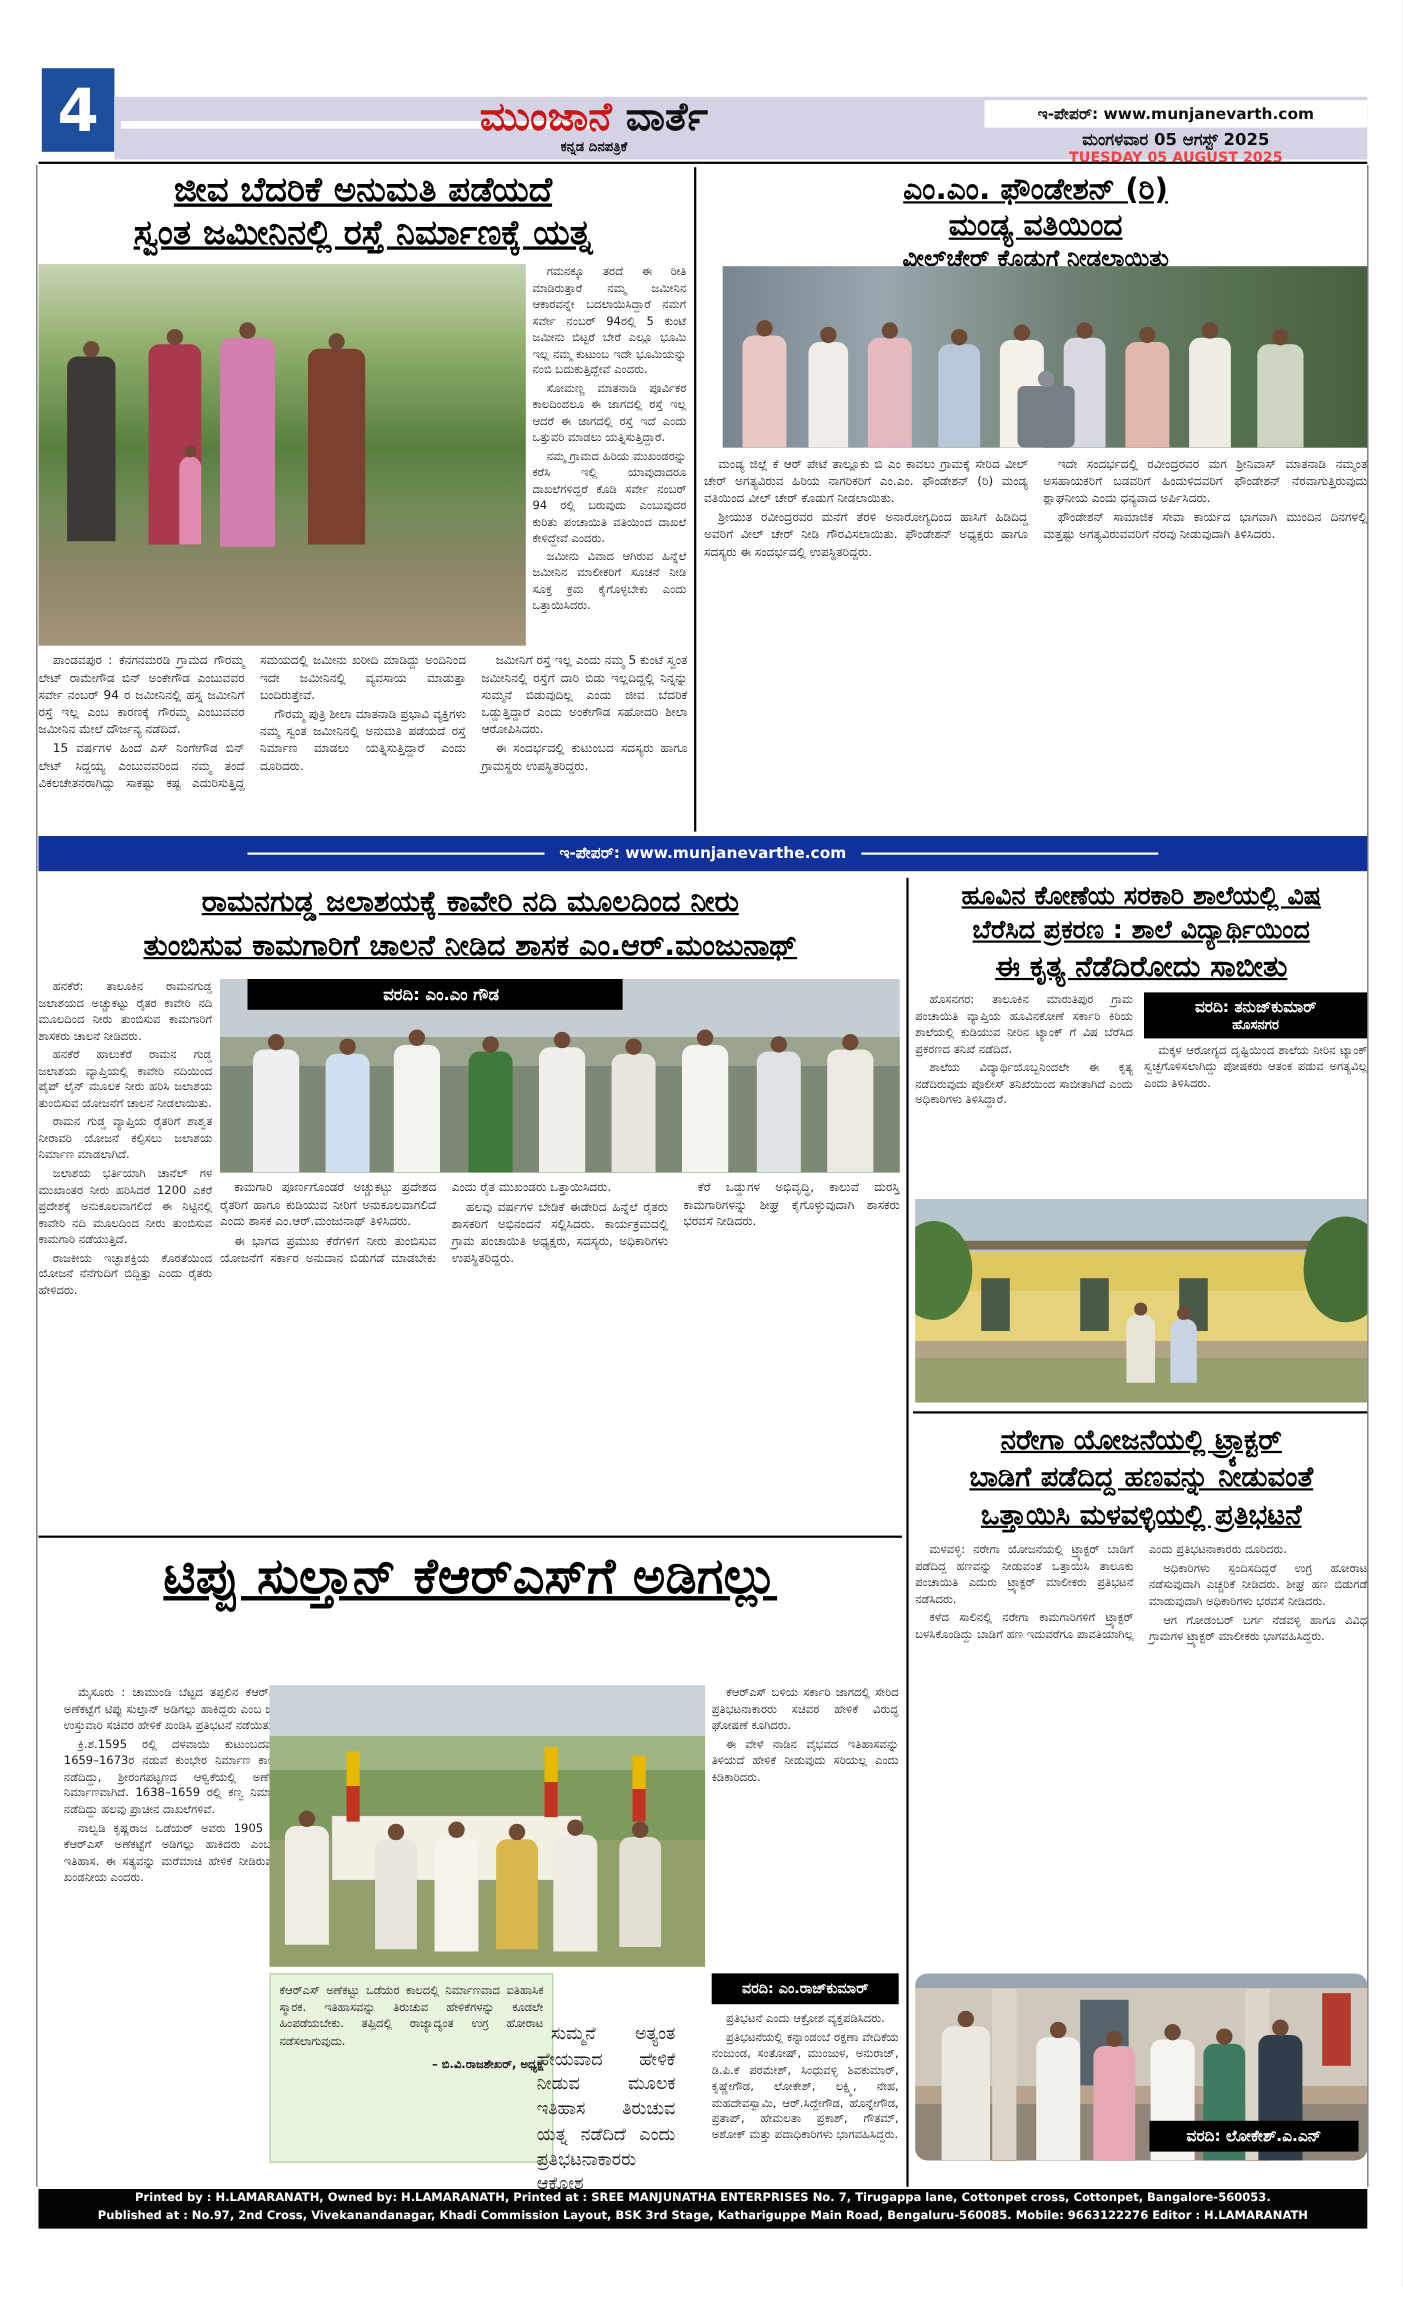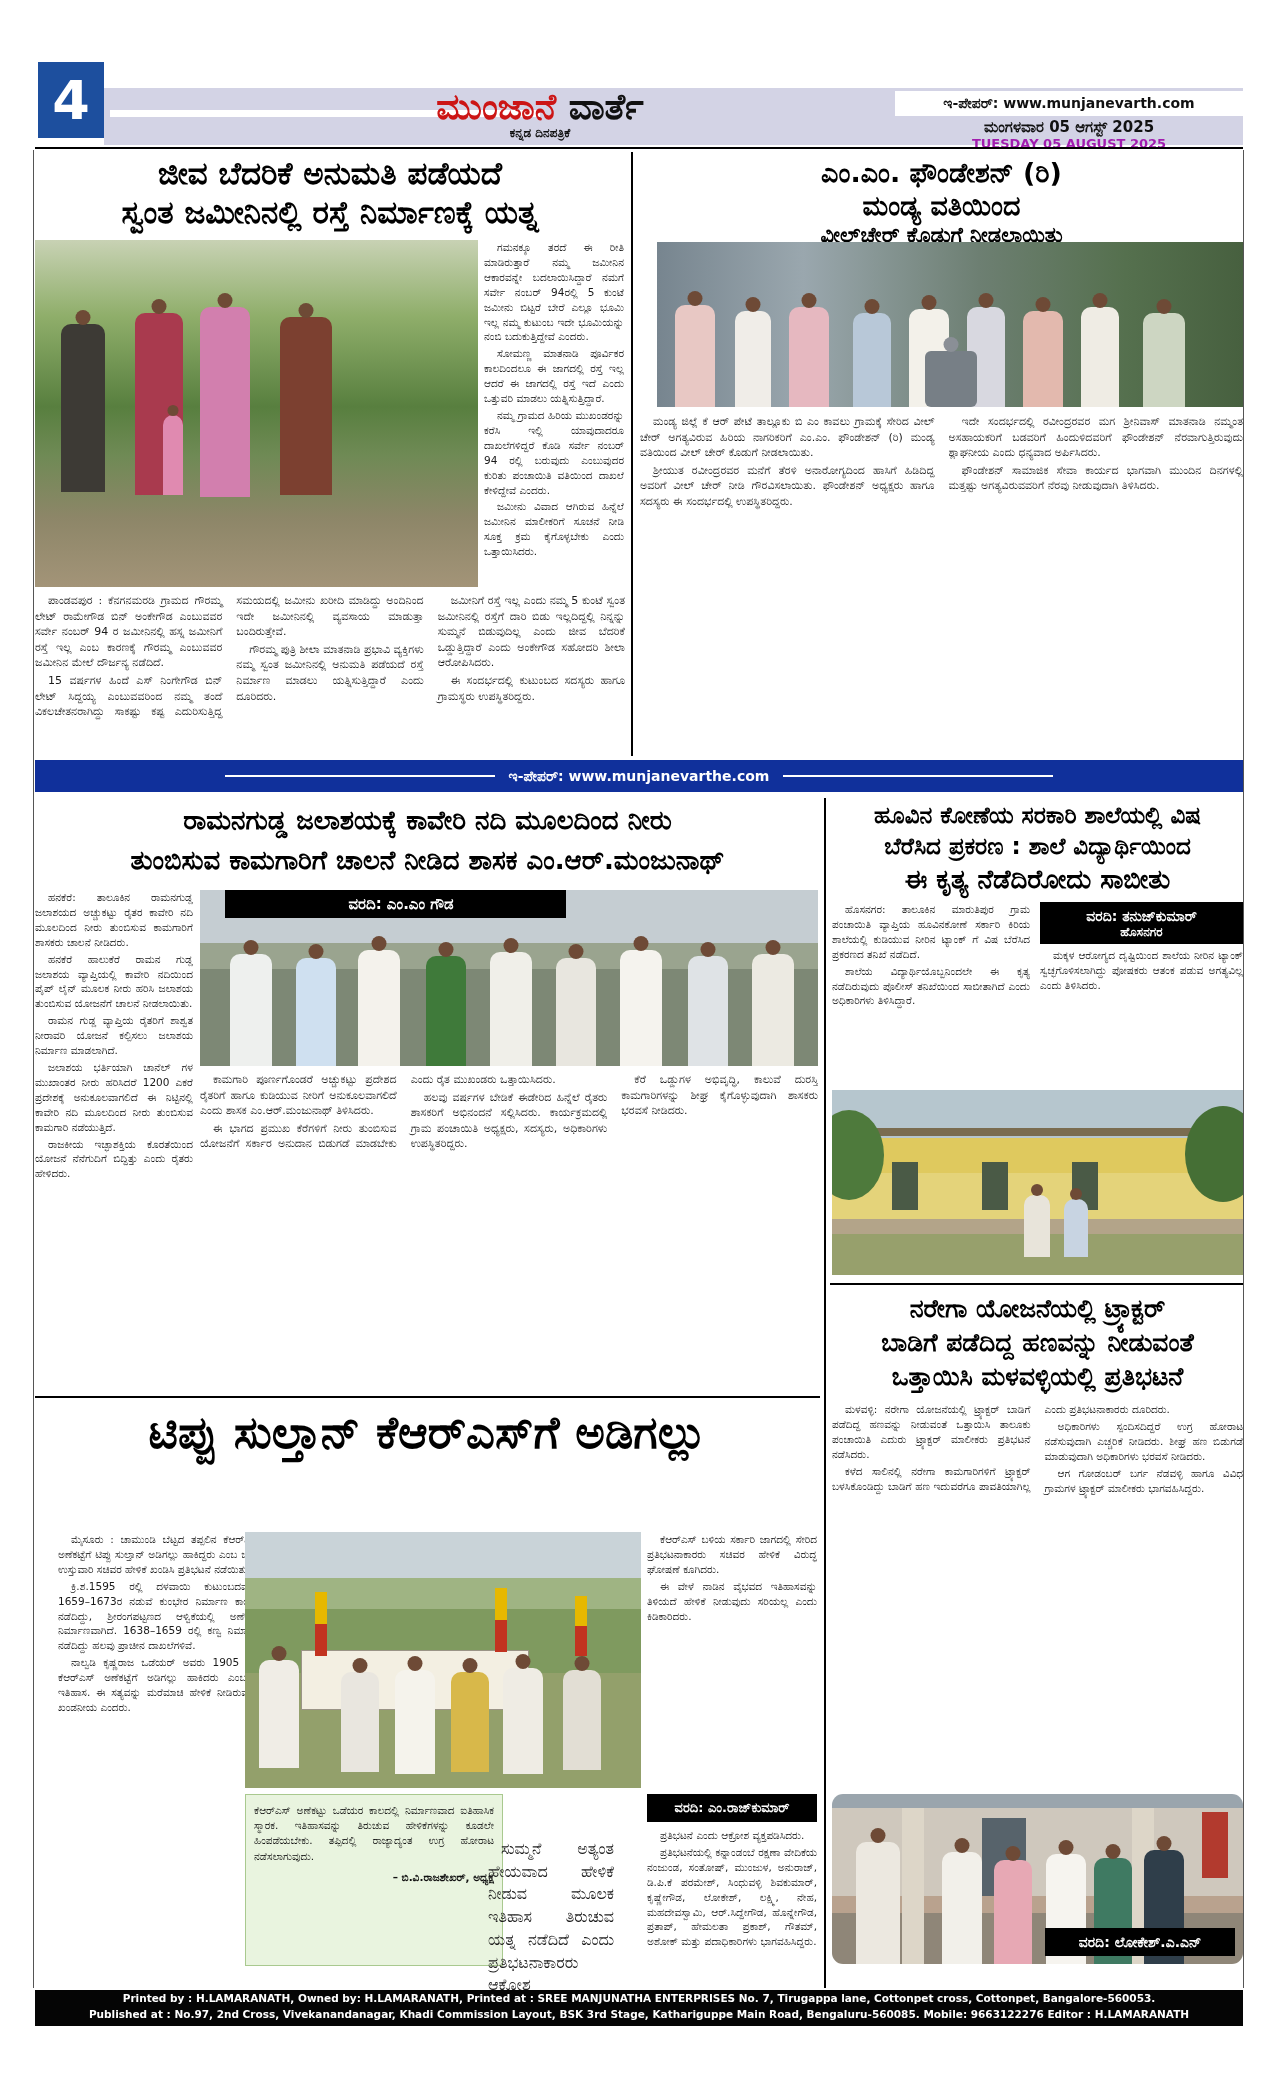--- a/index.html
+++ b/index.html
@@ -10,26 +10,26 @@
   .pagenum{left:38px;top:62px;width:66px;height:76px;background:#1d4f9e;color:#fff;
            font-size:54px;font-weight:bold;display:flex;align-items:center;justify-content:center;}
   .band{left:104px;top:88px;width:1139px;height:57px;background:#d3d3e5;}
   .bandline{left:110px;top:110px;width:430px;height:7px;background:#ffffff;}
   .masthead{left:330px;top:88px;width:420px;text-align:center;font-weight:bold;font-size:36px;line-height:38px;}
   .masthead .red{color:#cc1515;}
   .masthead-sub{left:330px;top:126px;width:420px;text-align:center;font-weight:bold;font-size:12px;}
   .epaperbox{left:895px;top:91px;width:348px;height:25px;background:#ffffff;display:flex;
              align-items:center;justify-content:center;font-weight:bold;font-size:14px;}
   .date-kn{left:895px;top:118px;width:348px;text-align:center;font-weight:bold;font-size:15px;}
-  .date-en{left:895px;top:136px;width:348px;text-align:center;font-weight:bold;font-size:13px;color:#a21caf;}
+  .date-en{left:895px;top:136px;width:348px;text-align:center;font-weight:bold;font-size:13px;color:#ef4444;}
   .hrule{background:#000;}
   .vrule{background:#000;width:2px;}
   .siderule{background:#555;width:1px;}
   
-  .hl{font-weight:bold;text-align:center;color:#000;}
+  .hl{font-weight:bold;text-align:center;color:#000;text-decoration:underline;}
   
   .bodytext{font-size:11px;line-height:1.42;text-align:justify;color:#1a1a1a;}
   .bodytext p{margin:0 0 2px 0;text-indent:13px;}
   .cols3{column-count:3;column-gap:14px;}
   .cols2{column-count:2;column-gap:14px;}
   
   .byline{background:#000;color:#fff;font-weight:bold;text-align:center;
           display:flex;flex-direction:column;align-items:center;justify-content:center;}
   
   .midband{left:35px;top:760px;width:1208px;height:32px;background:#10309b;display:flex;

